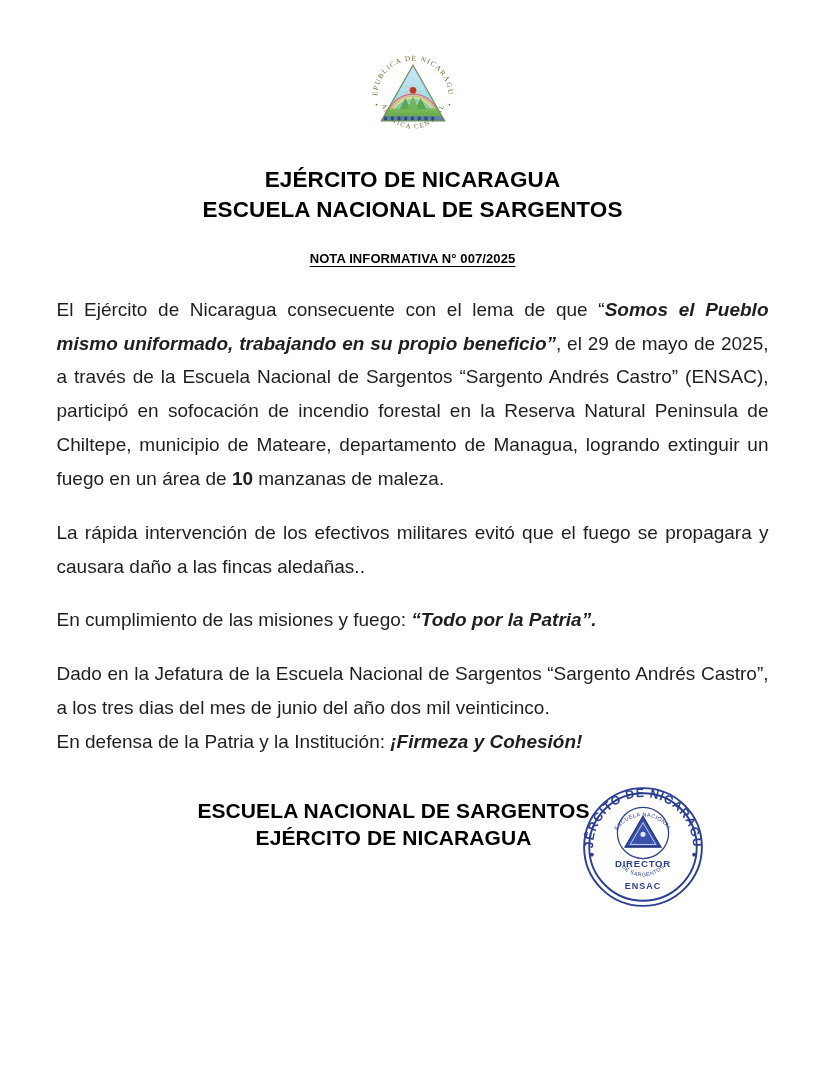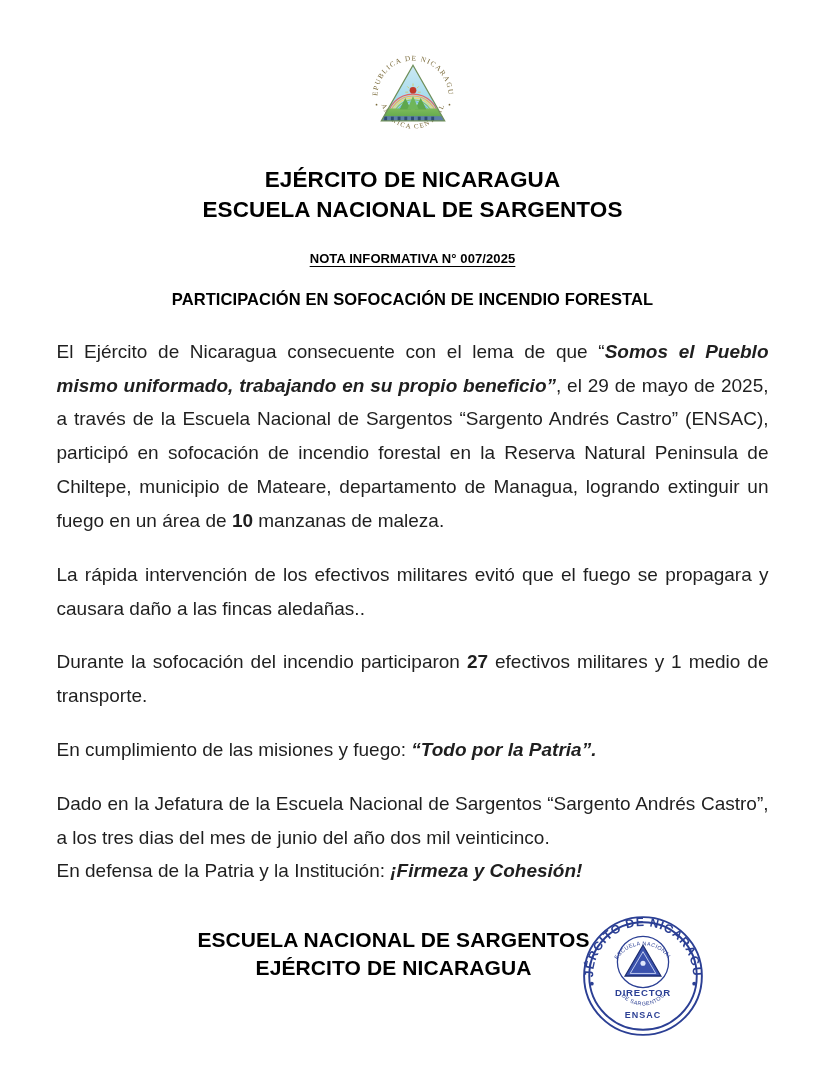--- a/index.html
+++ b/index.html
@@ -198,29 +198,27 @@
 
   <div class="org-title">
     <span>EJÉRCITO DE NICARAGUA</span>
     <span class="line2">ESCUELA NACIONAL DE SARGENTOS</span>
   </div>
 
   <div class="nota-line">
     <span>NOTA INFORMATIVA N° 007/2025</span>
   </div>
 
-  <div class="subject-line">PARTICIPACIÓN EN SOFOCACIÓN DE INCENDIO FORESTAL</div>
 
   <div class="body-block">
 
     <p class="para"><span>El Ejército de Nicaragua consecuente con el lema de que “</span><span class="bi">Somos el Pueblo mismo uniformado, trabajando en su propio beneficio”</span><span>, el 29 de mayo de 2025, a través de la Escuela Nacional de Sargentos “Sargento Andrés Castro” (ENSAC), participó en sofocación de incendio forestal en la Reserva Natural Peninsula de Chiltepe, municipio de Mateare, departamento de Managua, logrando extinguir un fuego en un área de </span><span class="b">10</span><span> manzanas de maleza.</span></p>
 
     <p class="para">La rápida intervención de los efectivos militares evitó que el fuego se propagara y causara daño a las fincas aledañas..</p>
 
-    <p class="para"><span>Durante la sofocación del incendio participaron </span><span class="b">27</span><span> efectivos militares y 1 medio de transporte.</span></p>
 
     <p class="para"><span>En cumplimiento de las misiones y fuego: </span><span class="bi">“Todo por la Patria”.</span></p>
 
     <p class="para last">Dado en la Jefatura de la Escuela Nacional de Sargentos “Sargento Andrés Castro”, a los tres dias del mes de junio del año dos mil veinticinco.</p>
 
     <p class="para"><span>En defensa de la Patria y la Institución: </span><span class="bi">¡Firmeza y Cohesión!</span></p>
 
     <div class="sign-area">
       <div class="sign-title">
         <span>ESCUELA NACIONAL DE SARGENTOS</span>

